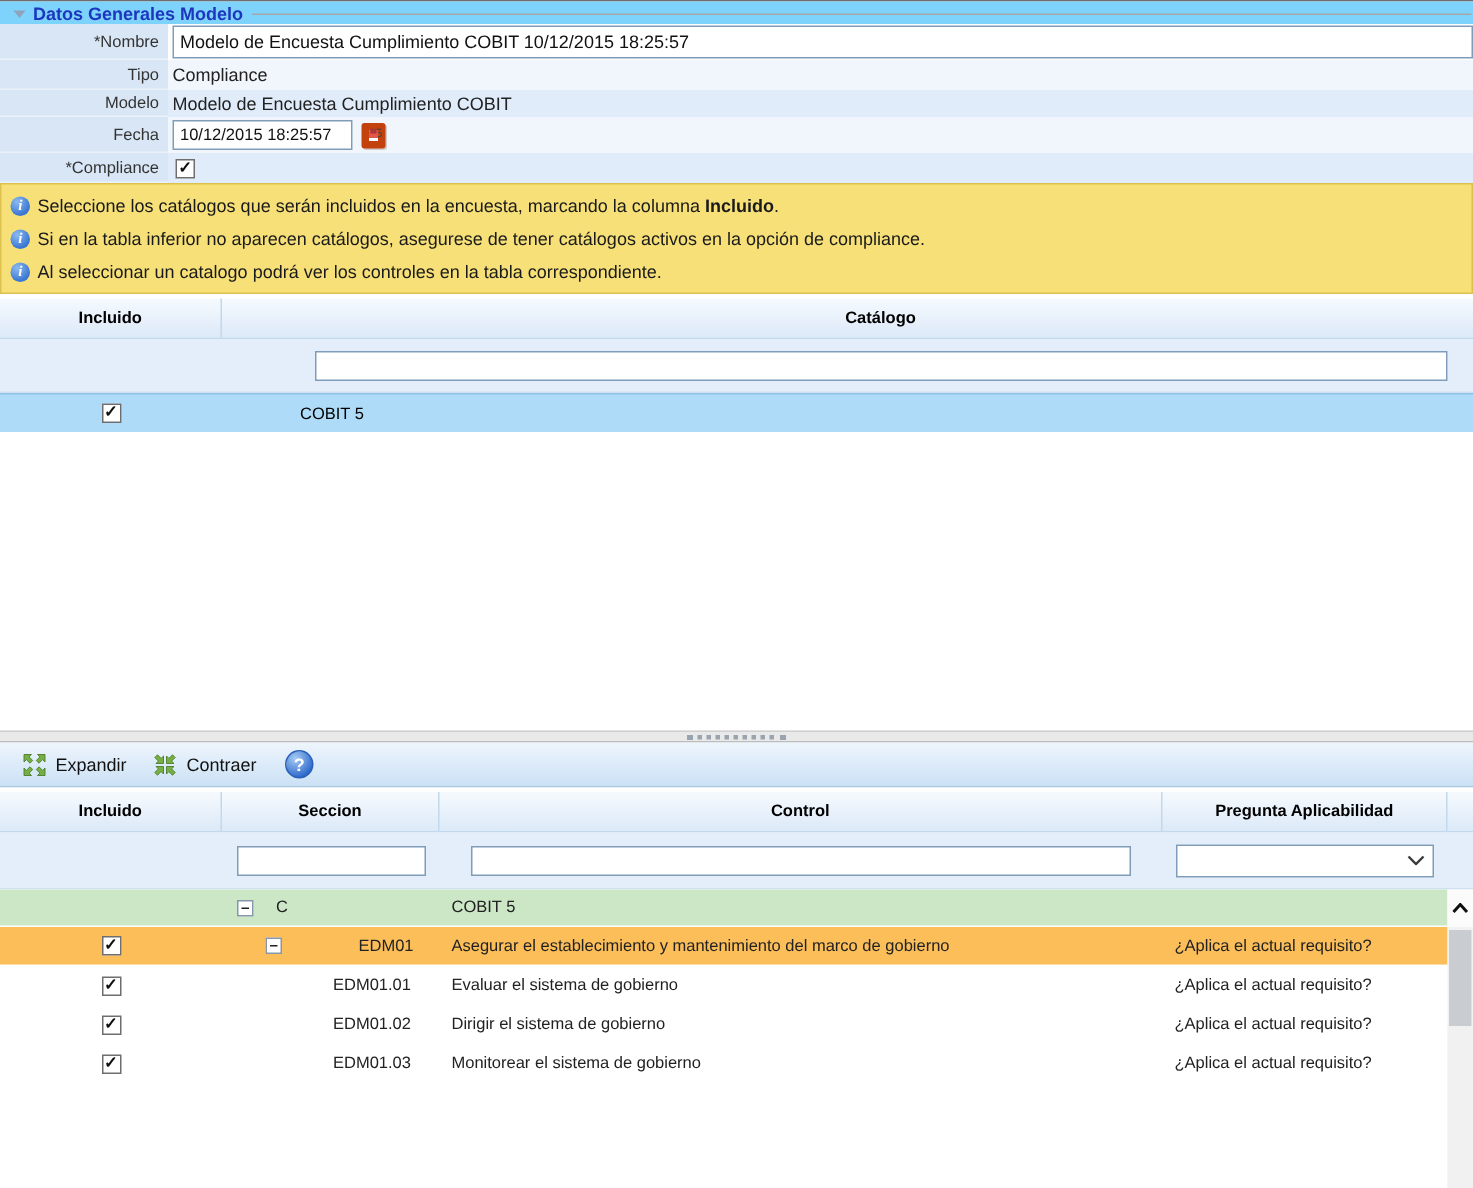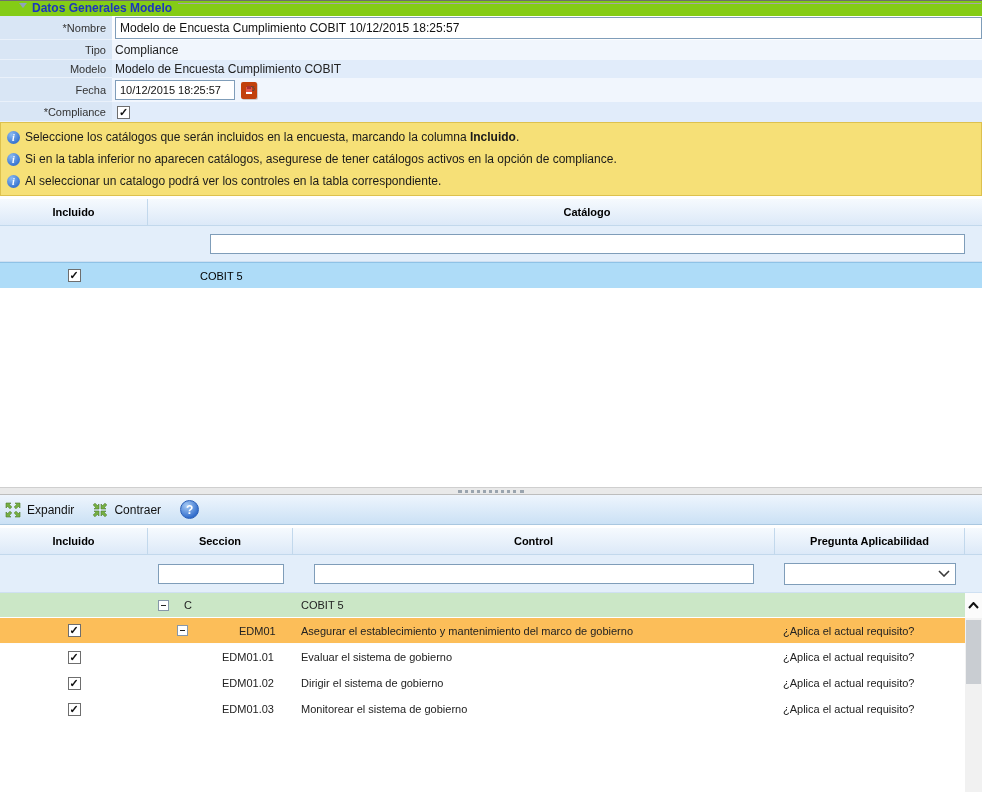--- a/index.html
+++ b/index.html
@@ -4,21 +4,21 @@
 <style>
   * { box-sizing: border-box; margin: 0; padding: 0; }
   html,body { width: 982px; height: 792px; }
   body {
     font-family: "Liberation Sans", sans-serif;
     font-size: 11px; color: #222; background: #fff; overflow: hidden;
   }
   .page { width: 982px; height: 792px; display: flex; flex-direction: column; border-top: 1px solid #6e6e6e; }
 
   
-  .sec-hdr { height: 15px; display: flex; align-items: flex-start; padding-left: 18px; background: #84cc16; flex: 0 0 auto; }
+  .sec-hdr { height: 15px; display: flex; align-items: center; padding-left: 8px; background: #7dd3fc; flex: 0 0 auto; }
   .sec-arrow { width: 0; height: 0; border-left: 4px solid transparent; border-right: 4px solid transparent;
                border-top: 5px solid #8fa3bb; margin: 2px 5px 0 1px; }
   .sec-title { color: #1c36bd; font-weight: bold; font-size: 12px; white-space: nowrap; }
   .sec-rule { flex: 1; height: 1px; background: #a6a6a6; margin: 2px 1px 0 6px; }
 
   
   .form-row { display: flex; flex: 0 0 auto; }
   .form-label { width: 112px; background: #d9e6f5; border-bottom: 1px solid #eaf1fa;
                 display: flex; align-items: center; justify-content: flex-end; padding-right: 6px; color: #333; }
   .form-value { flex: 1; display: flex; align-items: center; padding-left: 3px; font-size: 12px; }
@@ -69,21 +69,21 @@
   .cat-empty { flex: 1; background: #fff; }
   .cell-center { display: flex; align-items: center; justify-content: center; }
 
   
   .splitter { height: 8px; background: #e9e9e9; border-top: 1px solid #cfcfcf; border-bottom: 1px solid #bdbdbd;
               display: flex; align-items: center; justify-content: center; flex: 0 0 auto; cursor: row-resize; }
   .split-dots { width: 66px; border-top: 3px dotted #9aa4ae; }
 
   
   .toolbar { height: 30px; background: linear-gradient(#eef5fd, #cbe1f5); border-bottom: 1px solid #a9c7e0;
-             display: flex; align-items: center; flex: 0 0 auto; }
+             display: flex; align-items: center; padding-left: 10px; flex: 0 0 auto; }
   .tb-btn { display: flex; align-items: center; gap: 6px; padding: 3px 5px; margin-right: 8px; cursor: pointer;
             font-size: 12px; color: #111; }
   .help-btn { width: 19px; height: 19px; border-radius: 50%; margin-left: 6px; cursor: pointer;
               background: radial-gradient(circle at 35% 28%, #a8ccf5, #2f6bcb 75%); border: 1px solid #2a5fb8;
               color: #fff; font-weight: bold; font-size: 12px; display: flex; align-items: center; justify-content: center; }
 
   
   .k1 { width: 148px; flex: 0 0 auto; }
   .k2 { width: 145px; flex: 0 0 auto; }
   .k3 { width: 482px; flex: 0 0 auto; }

